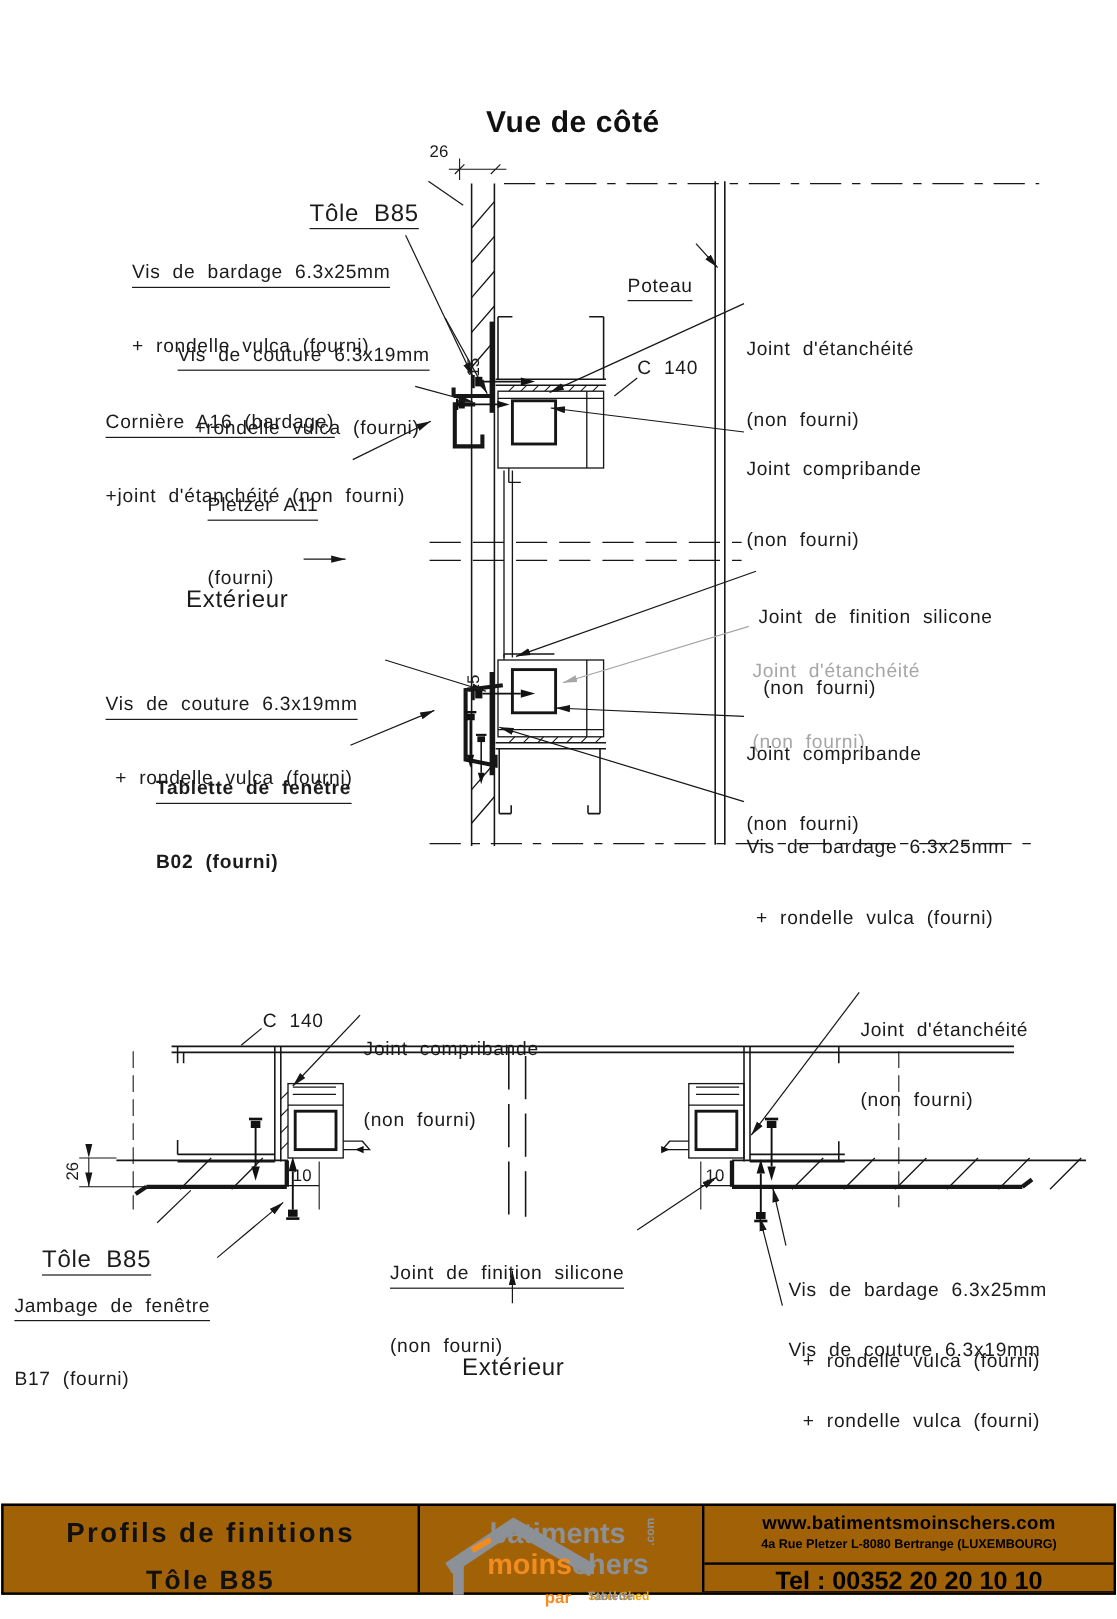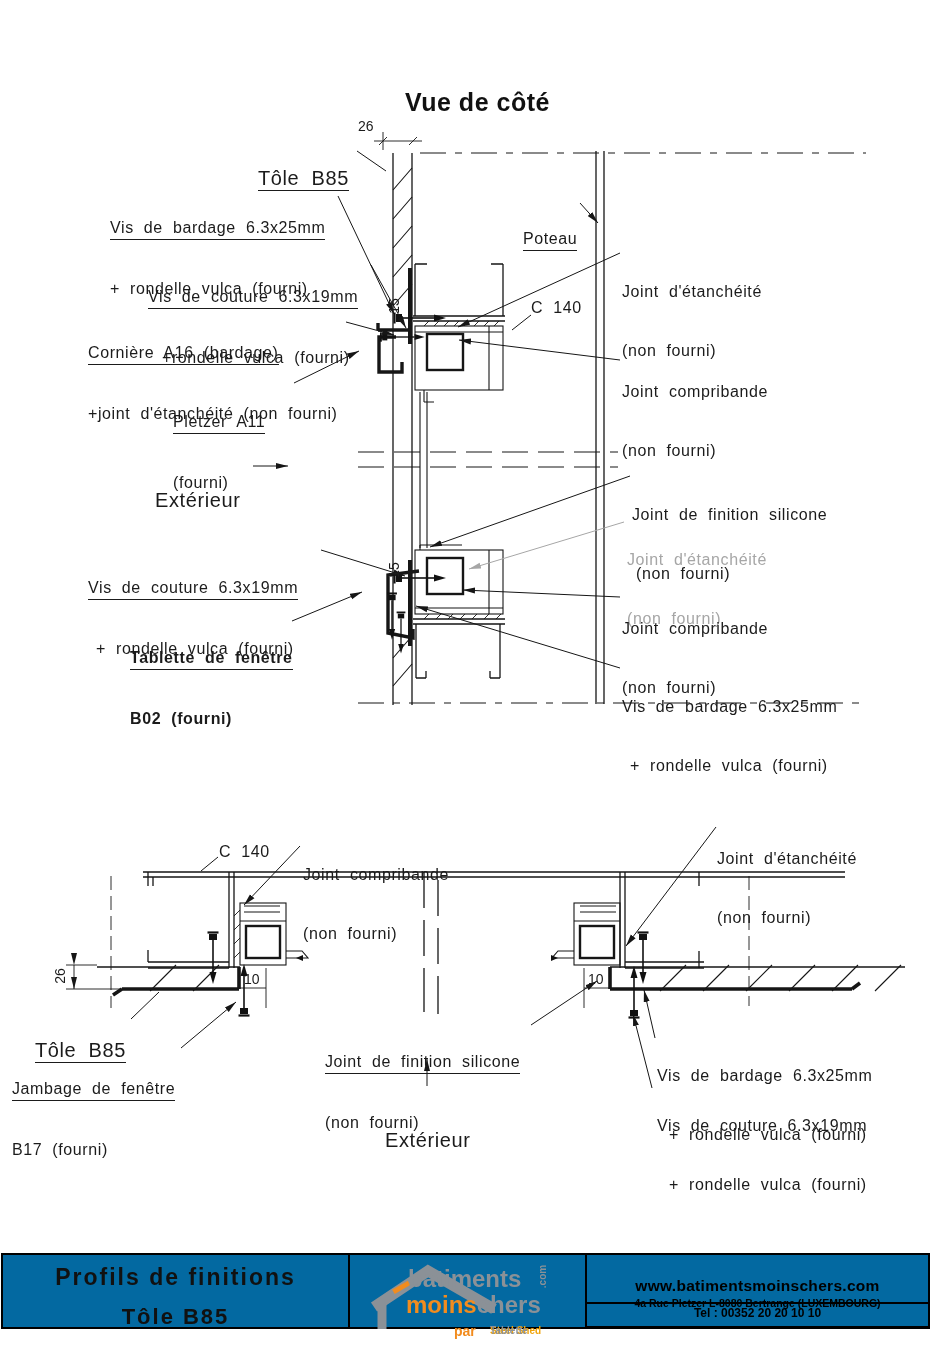--- a/index.html
+++ b/index.html
@@ -11,32 +11,32 @@
   .lbl span{display:table;}
   .u{border-bottom:1.2px solid #1b1b1b;padding-bottom:1px;}
   .gray{color:#a6a6a6;}
   .ind4{margin-left:4px}.ind8{margin-left:8px}.ind12{margin-left:12px}.ind14{margin-left:14px}
   .big{font-size:20px;}
   .vtitle{position:absolute;font-size:25px;font-weight:bold;color:#111;letter-spacing:0.5px;white-space:pre;}
   .dim{position:absolute;font-size:14px;color:#1b1b1b;white-space:pre;}
   .rot{transform:rotate(-90deg);transform-origin:center;}
   
   .tblock{position:absolute;left:1px;top:1253px;width:929px;height:76px;border:2px solid #000;
-          box-sizing:border-box;background:#0369a1;}
+          box-sizing:border-box;background:#a16207;}
   .tcell1{position:absolute;left:0;top:0;width:347px;height:100%;border-right:2px solid #000;
           box-sizing:border-box;text-align:center;}
   .t1a{margin-top:9px;font-size:23px;font-weight:bold;letter-spacing:2px;color:#111;}
   .t1b{margin-top:13px;font-size:22px;font-weight:bold;letter-spacing:2px;color:#111;}
   .tcell2{position:absolute;left:347px;top:0;width:237px;height:100%;border-right:2px solid #000;
           box-sizing:border-box;}
   .tcell3{position:absolute;left:584px;top:0;right:0;height:100%;}
   .t3top{height:47px;border-bottom:2px solid #000;text-align:center;}
-  .t3web{font-size:15.5px;font-weight:bold;padding-top:22px;letter-spacing:0.3px;color:#000;}
+  .t3web{font-size:15.5px;font-weight:bold;padding-top:6px;letter-spacing:0.3px;color:#000;}
   .t3addr{font-size:10.5px;font-weight:bold;margin-top:2px;color:#000;}
-  .t3tel{height:23px;border-bottom:1.5px solid #000;text-align:center;font-size:12px;
+  .t3tel{height:23px;border-bottom:1.5px solid #000;text-align:center;font-size:21px;
          font-weight:bold;padding-top:2px;box-sizing:border-box;color:#000;}
   .t3fax{text-align:center;font-size:16px;font-weight:bold;padding-top:4px;color:#000;}
   
   .logo{position:absolute;left:366px;top:1257px;width:216px;height:88px;}
   .lg-batiments{position:absolute;left:42px;top:8px;font-size:24px;font-weight:bold;color:#8b9197;}
   .lg-com{position:absolute;left:165px;top:14px;font-size:10px;font-weight:bold;color:#8b9197;
           transform:rotate(-90deg);}
   .lg-row2{position:absolute;left:40px;top:34px;font-size:24px;font-weight:bold;white-space:pre;}
   .lg-moins{color:#f28c1e}.lg-chers{color:#8b9197}
   .lg-par{position:absolute;left:88px;top:66px;font-size:14px;font-weight:bold;color:#f28c1e;}

